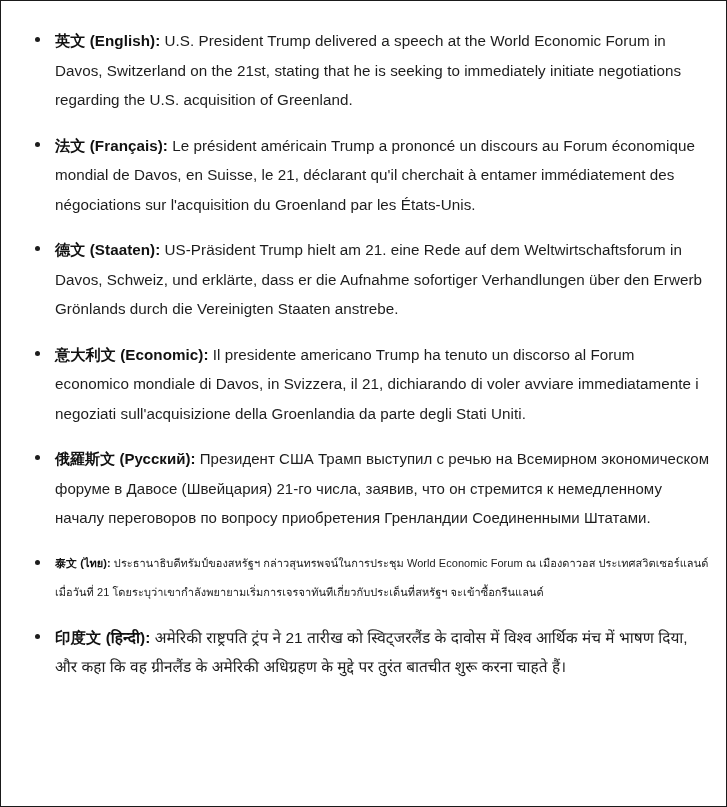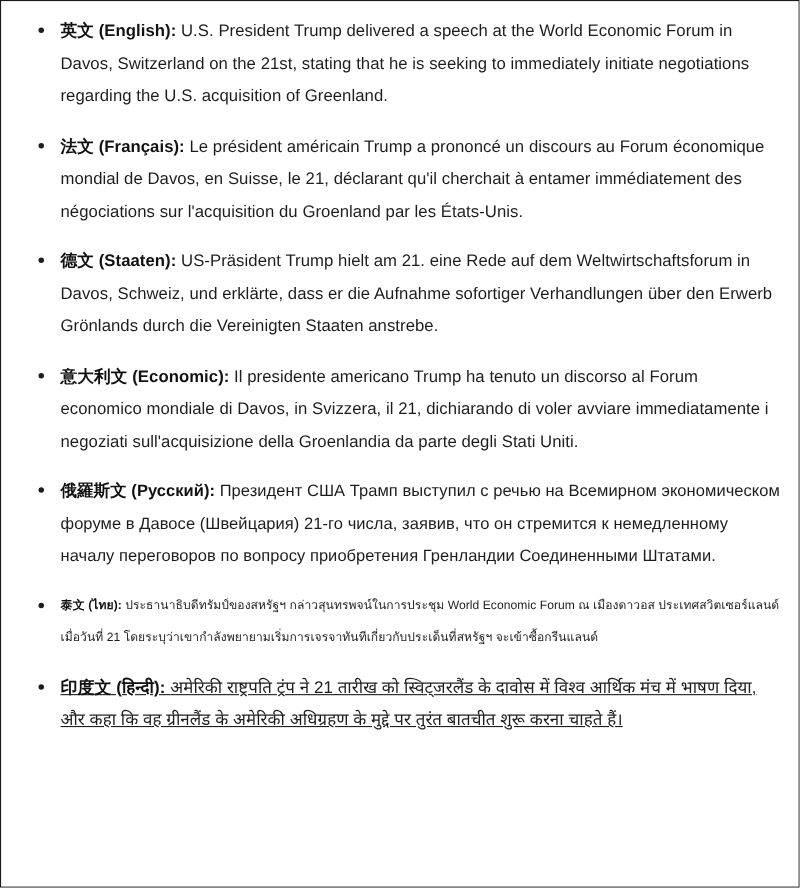--- a/index.html
+++ b/index.html
@@ -22,30 +22,29 @@
   }
   #translation-list {
     list-style: none;
     margin: 0;
     padding: 13px 16px 0 18px;
     box-sizing: border-box;
   }
   .item {
     position: relative;
     padding-left: 36px;
-    margin: 0 0 16px 0;
+    margin: 12px 0 16px 0;
     color: #1d1d1d;
     font-size: 15.2px;
     line-height: 29.5px;
     letter-spacing: 0.05px;
     text-align: left;
   }
   .item:last-child {
     margin-bottom: 0;
-    text-decoration: underline;
   }
   .bullet {
     position: absolute;
     left: 16px;
     top: 11px;
     width: 5px;
     height: 5px;
     background: #1d1d1d;
     border-radius: 50%;
   }

